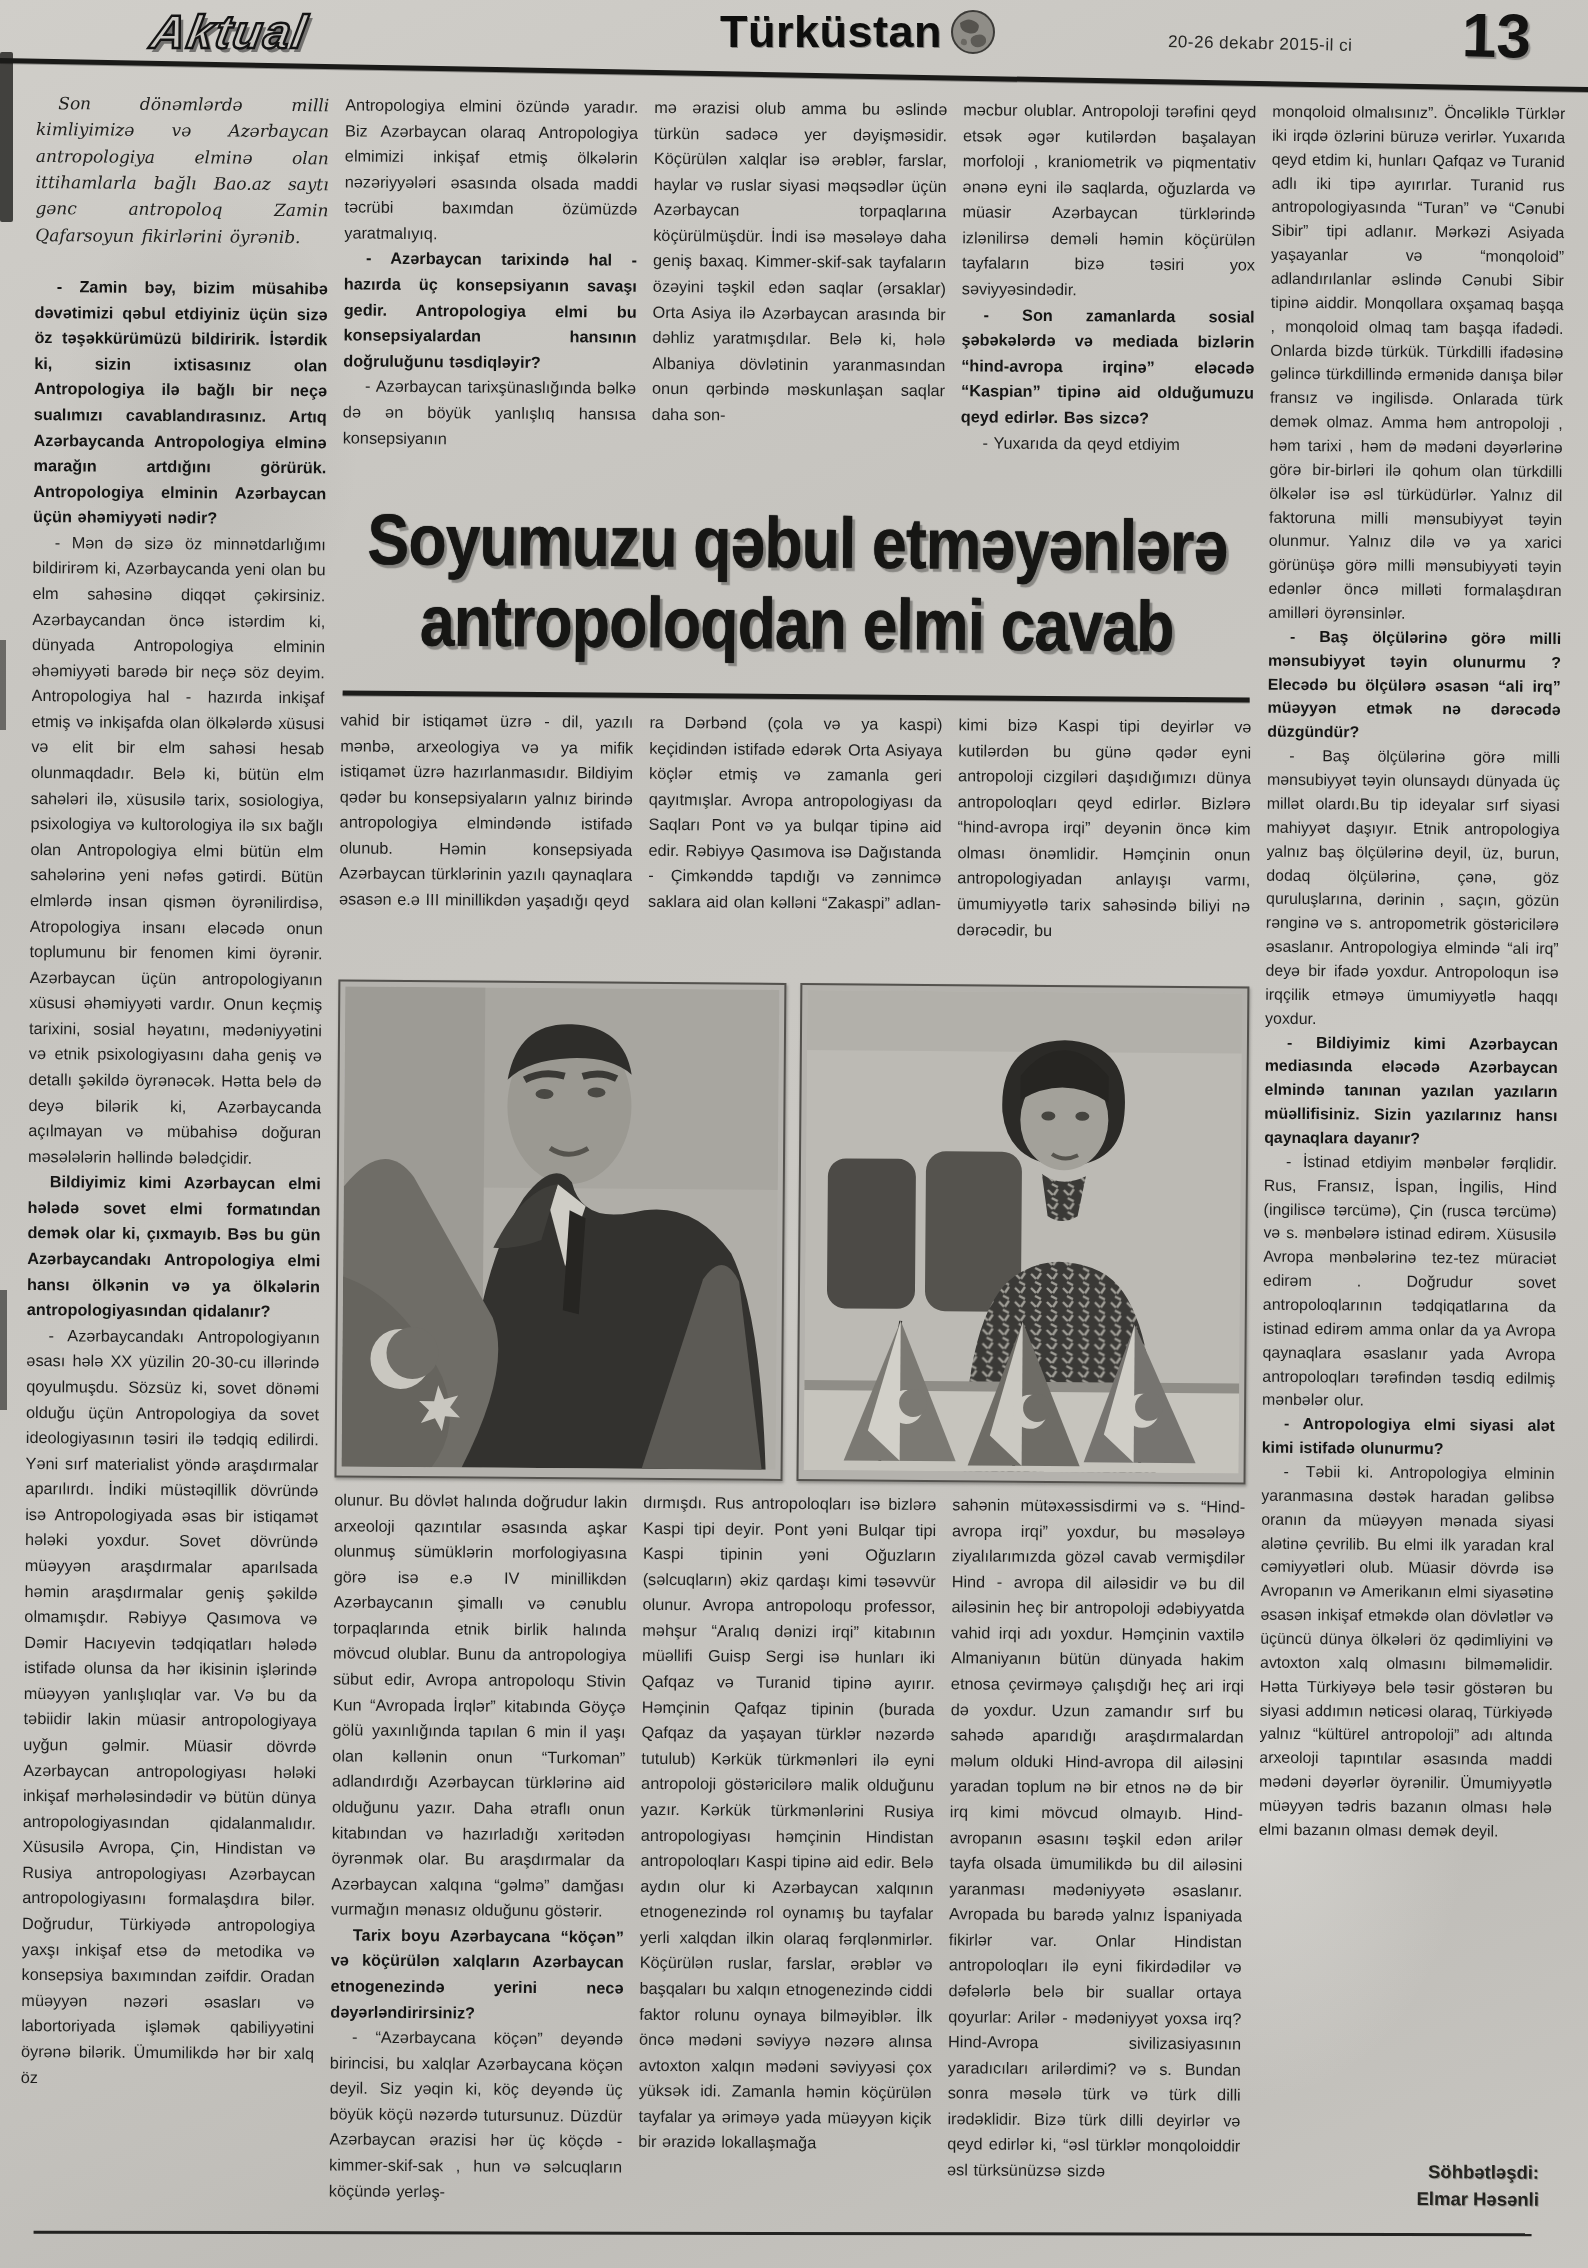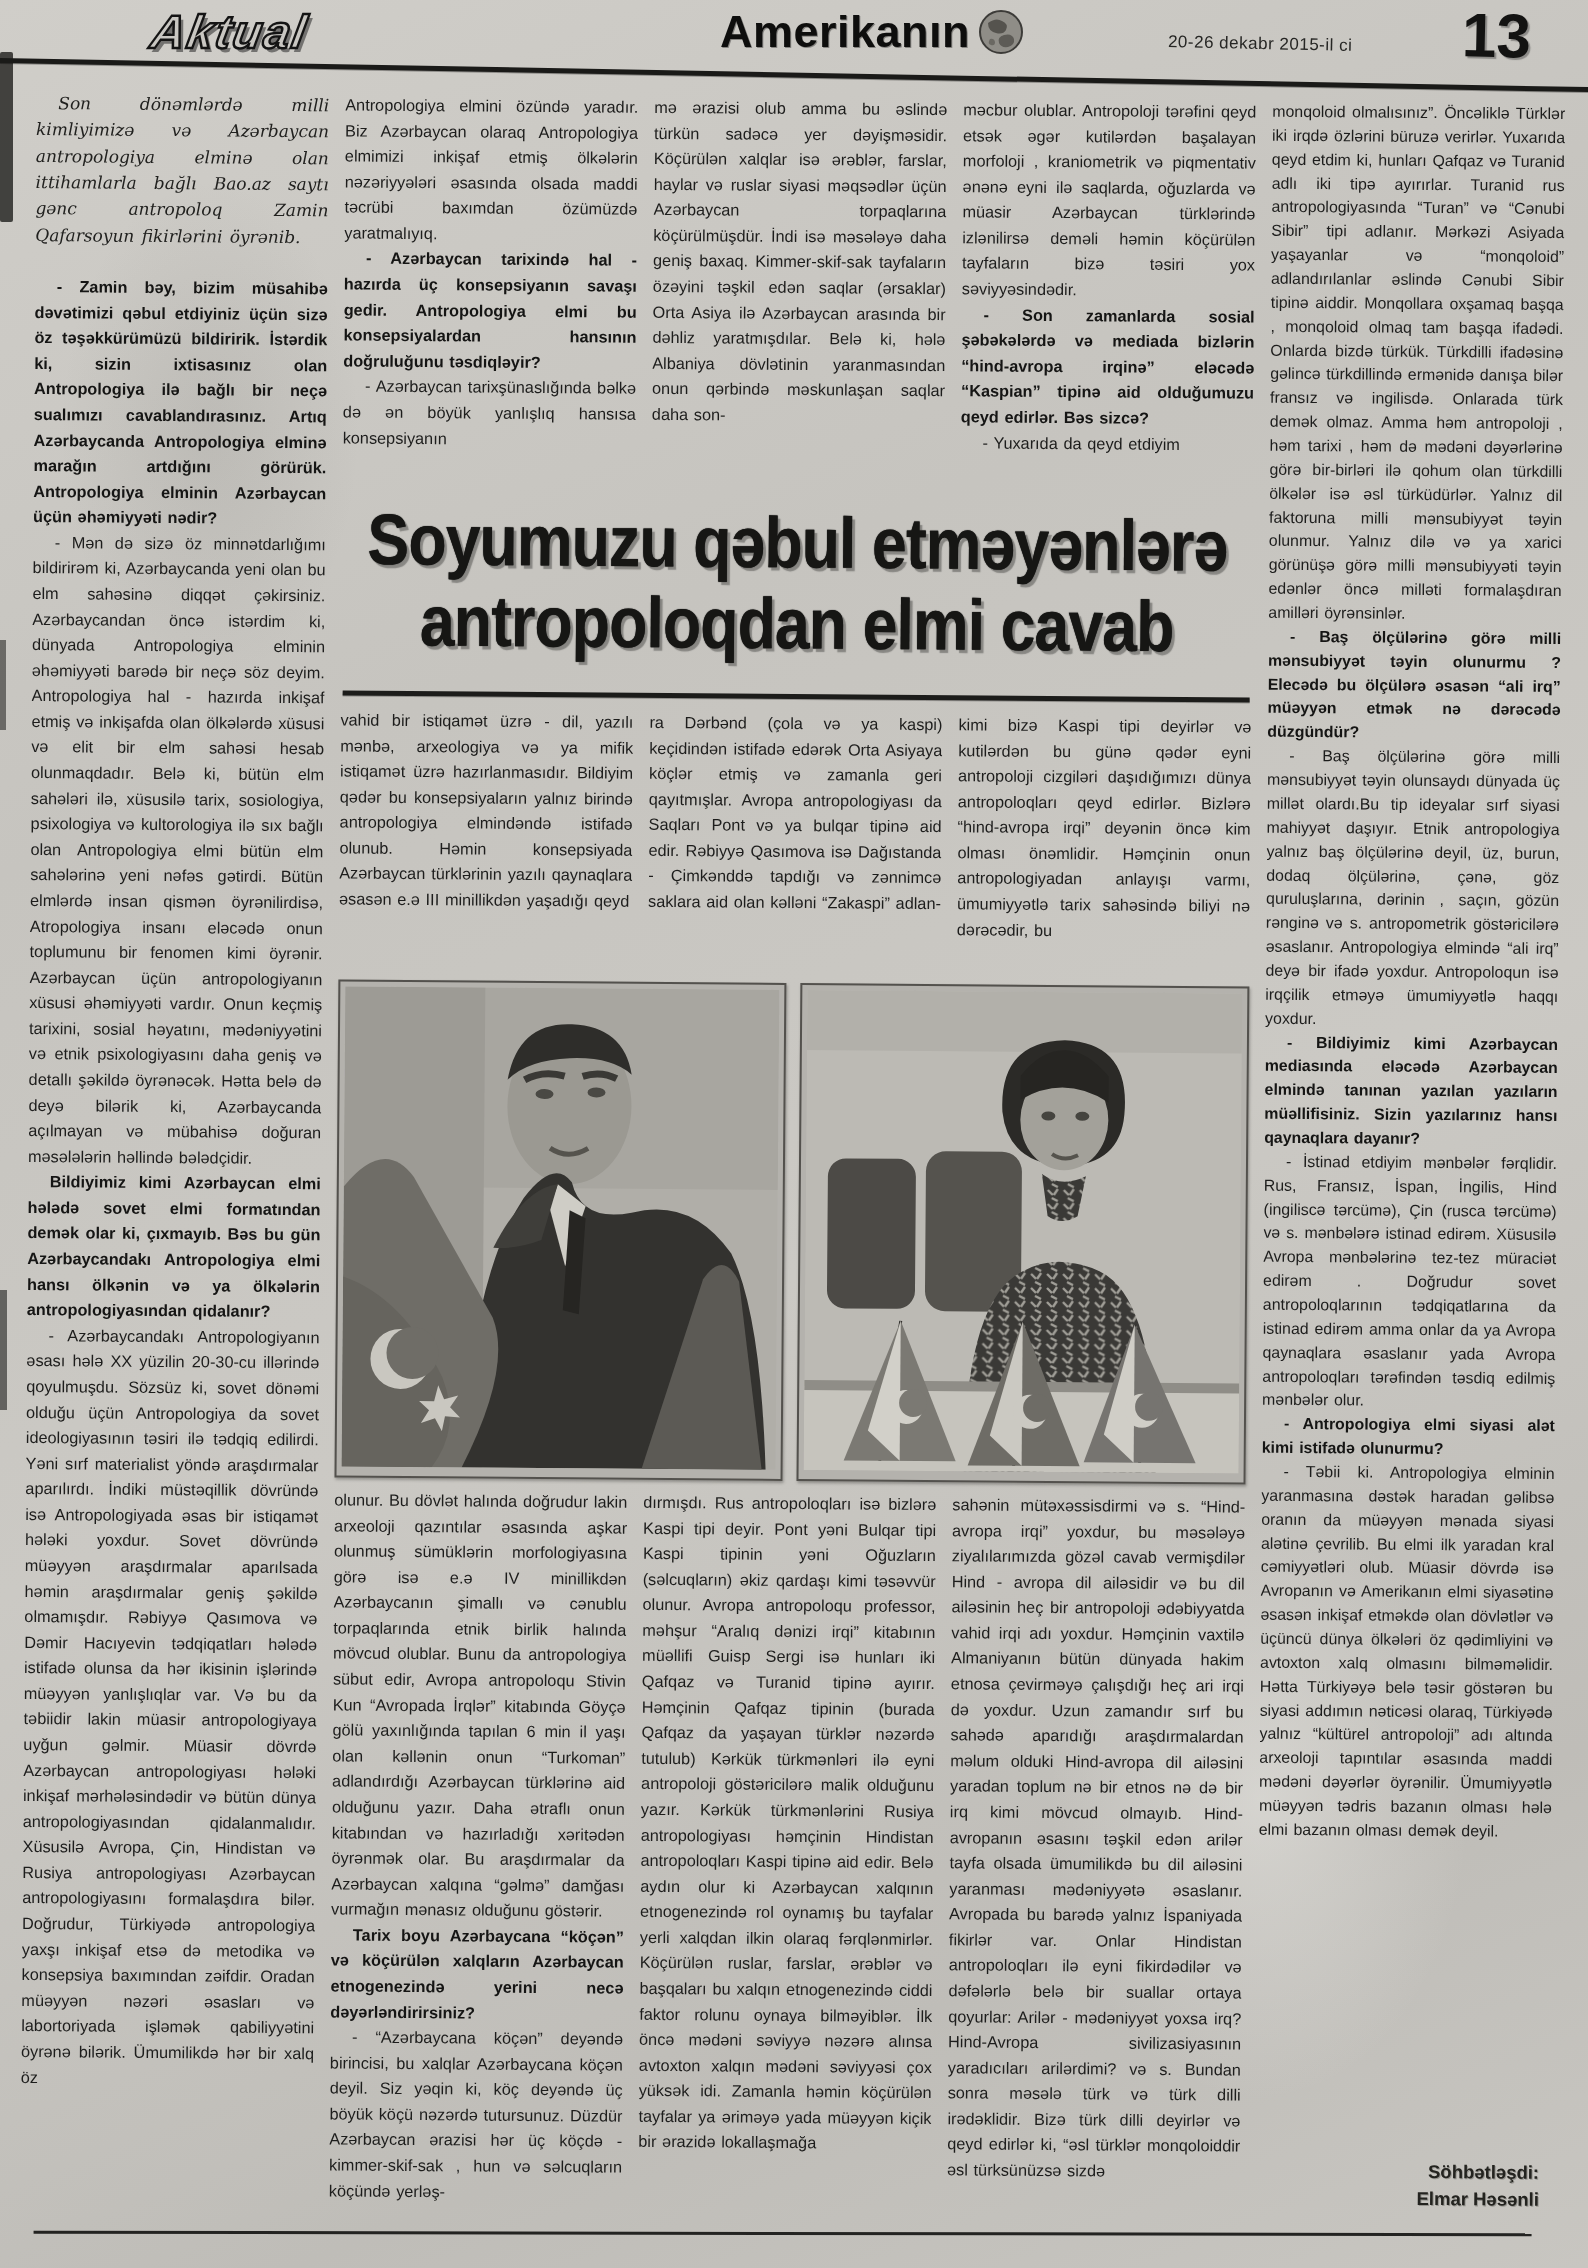--- a/index.html
+++ b/index.html
@@ -77,21 +77,21 @@
 
 <div class="page">
   <div class="blotch b1"></div>
   <div class="blotch b2"></div>
   <div class="artifact a1"></div>
   <div class="artifact a2"></div>
   <div class="artifact a3"></div>
 
   <div class="header">
     <div class="logo-aktual">Aktual</div>
-    <div class="masthead"><span>Amerikanın</span><span class="globe"><svg width="46" height="46" viewBox="0 0 46 46">
+    <div class="masthead"><span>Türküstan</span><span class="globe"><svg width="46" height="46" viewBox="0 0 46 46">
             <circle cx="23" cy="23" r="21" fill="#8f8d87" stroke="#3c3b38" stroke-width="2"></circle>
             <path d="M10 14 q8 -6 14 -2 q7 3 4 9 q-3 5 -10 3 q-8 -2 -8 -10z" fill="#55534e"></path>
             <path d="M26 26 q8 -2 10 4 q1 6 -6 8 q-7 1 -9 -4 q-2 -6 5 -8z" fill="#5d5b56"></path>
             <path d="M12 30 q4 -1 5 3 q0 4 -4 3 q-4 -1 -1 -6z" fill="#6a6862"></path>
           </svg></span></div>
     <div class="issue-date">20-26 dekabr 2015-il ci</div>
     <div class="page-number">13</div>
     <div class="header-rule"></div>
   </div>
 

